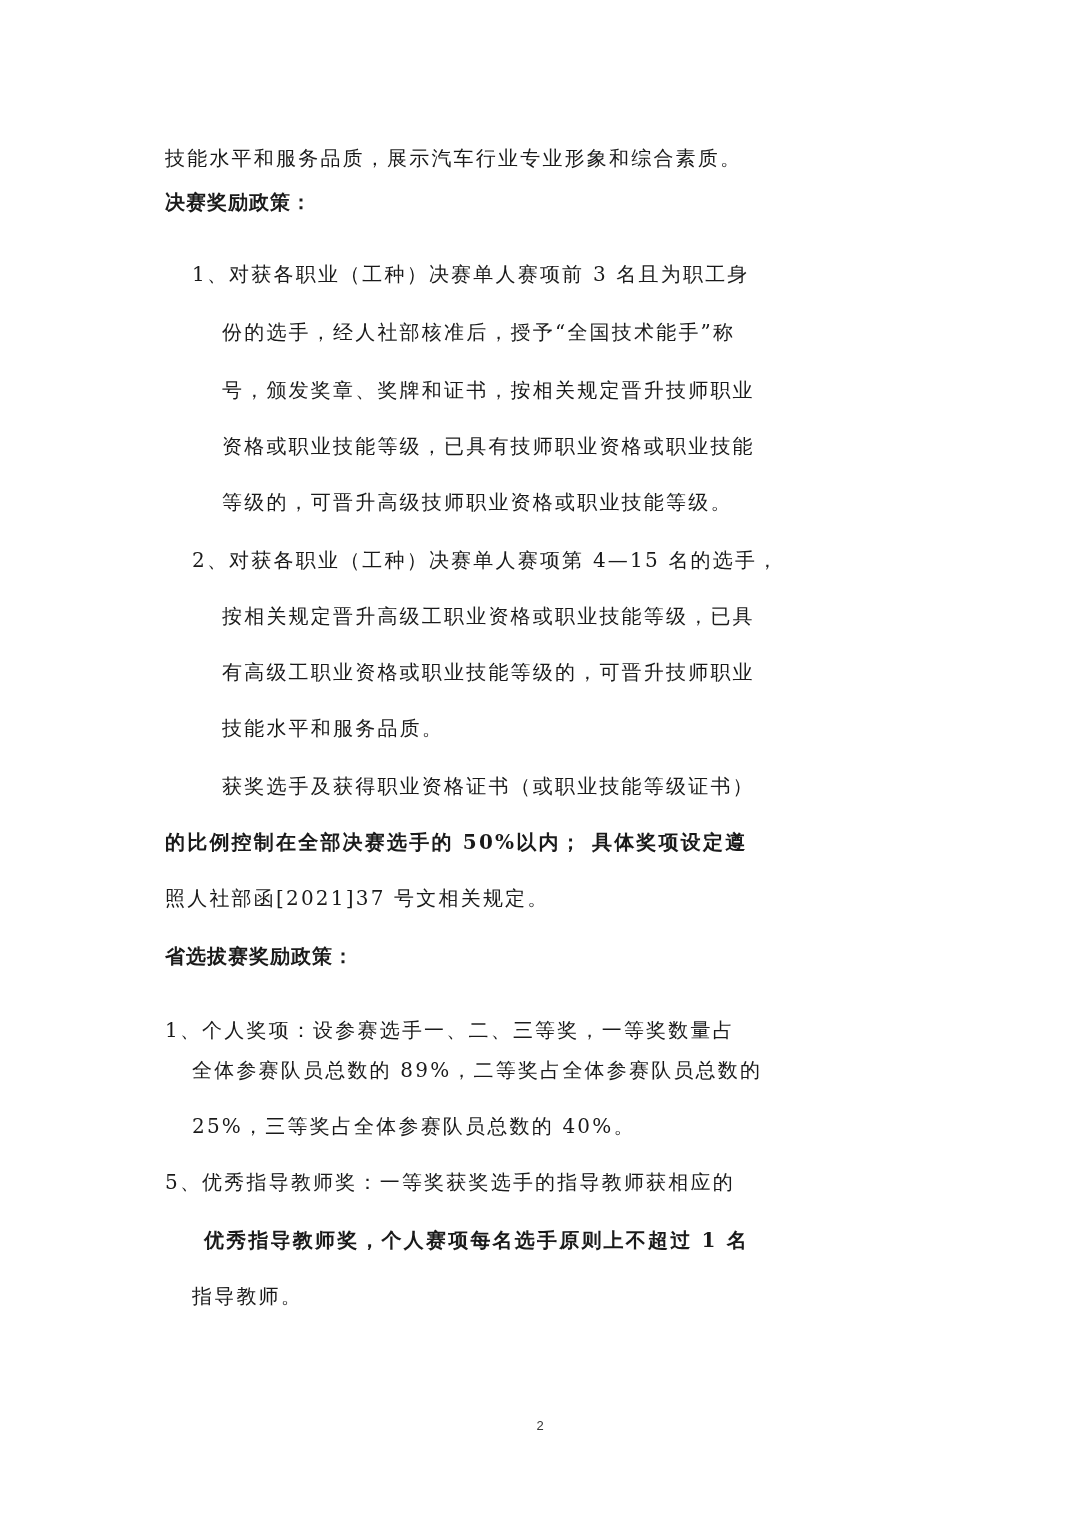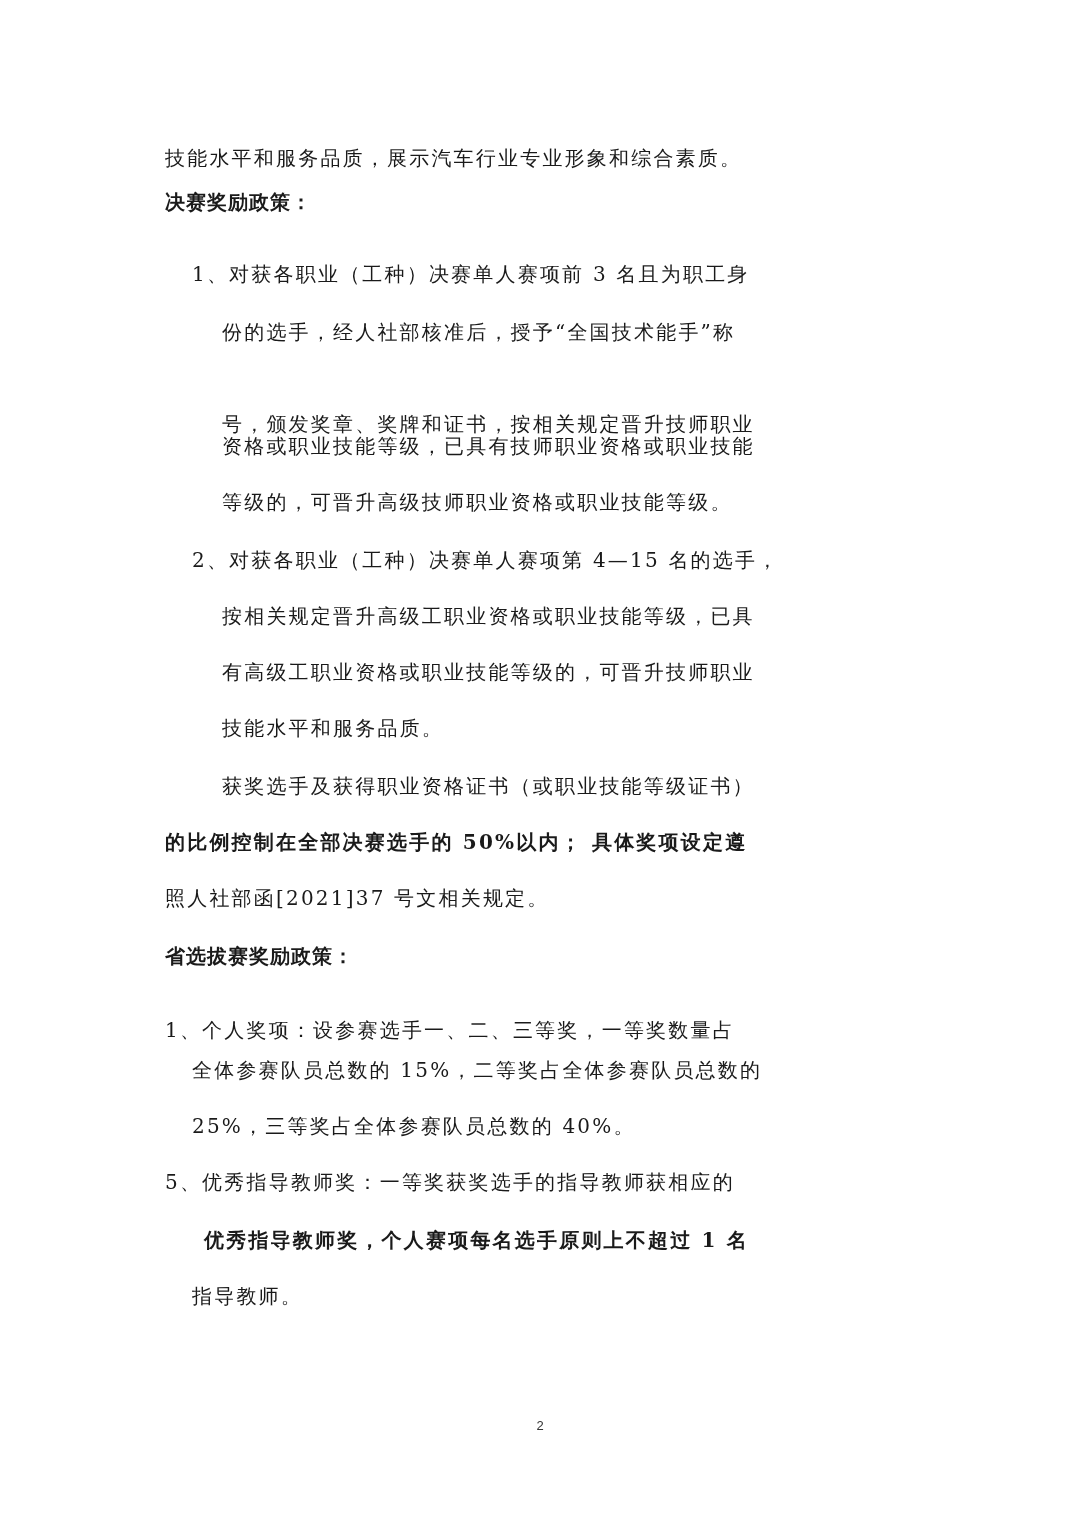--- a/index.html
+++ b/index.html
@@ -12,37 +12,37 @@
 </style>
 </head>
 <body>
 
 <div>
   <div class="line" style="left:165px;top:140px;">技能水平和服务品质，展示汽车行业专业形象和综合素质。</div>
   <div class="line bold" style="left:165px;top:184px;text-align:center;">决赛奖励政策：</div>
 
   <div class="line" style="left:192px;top:256px;">1、对获各职业（工种）决赛单人赛项前 3 名且为职工身</div>
   <div class="line" style="left:222px;top:314px;">份的选手，经人社部核准后，授予“全国技术能手”称</div>
-  <div class="line" style="left:222px;top:372px;margin-top:34px;">号，颁发奖章、奖牌和证书，按相关规定晋升技师职业</div>
+  <div class="line" style="left:222px;top:372px;">号，颁发奖章、奖牌和证书，按相关规定晋升技师职业</div>
   <div class="line" style="left:222px;top:428px;">资格或职业技能等级，已具有技师职业资格或职业技能</div>
   <div class="line" style="left:222px;top:484px;">等级的，可晋升高级技师职业资格或职业技能等级。</div>
 
   <div class="line" style="left:192px;top:542px;">2、对获各职业（工种）决赛单人赛项第 4—15 名的选手，</div>
   <div class="line" style="left:222px;top:598px;text-align:center;">按相关规定晋升高级工职业资格或职业技能等级，已具</div>
   <div class="line" style="left:222px;top:654px;">有高级工职业资格或职业技能等级的，可晋升技师职业</div>
   <div class="line" style="left:222px;top:710px;">技能水平和服务品质。</div>
 
   <div class="line" style="left:222px;top:768px;">获奖选手及获得职业资格证书（或职业技能等级证书）</div>
   <div class="line" style="left:165px;top:824px;font-weight:bold;">的比例控制在全部决赛选手的 50%以内； 具体奖项设定遵</div>
   <div class="line" style="left:165px;top:880px;">照人社部函[2021]37 号文相关规定。</div>
 
   <div class="line bold" style="left:165px;top:938px;">省选拔赛奖励政策：</div>
 
   <div class="line" style="left:165px;top:1012px;">1、个人奖项：设参赛选手一、二、三等奖，一等奖数量占</div>
-  <div class="line" style="left:192px;top:1052px;">全体参赛队员总数的 15%，二等奖占全体参赛队员总数的</div>
+  <div class="line" style="left:192px;top:1052px;">全体参赛队员总数的 89%，二等奖占全体参赛队员总数的</div>
   <div class="line" style="left:192px;top:1108px;">25%，三等奖占全体参赛队员总数的 40%。</div>
 
   <div class="line" style="left:165px;top:1164px;">5、优秀指导教师奖：一等奖获奖选手的指导教师获相应的</div>
   <div class="line" style="left:204px;top:1222px;font-weight:bold;">优秀指导教师奖，个人赛项每名选手原则上不超过 1 名</div>
   <div class="line" style="left:192px;top:1278px;">指导教师。</div>
 
   <div class="pnum">2</div>
 </div>
 
 </body></html>

